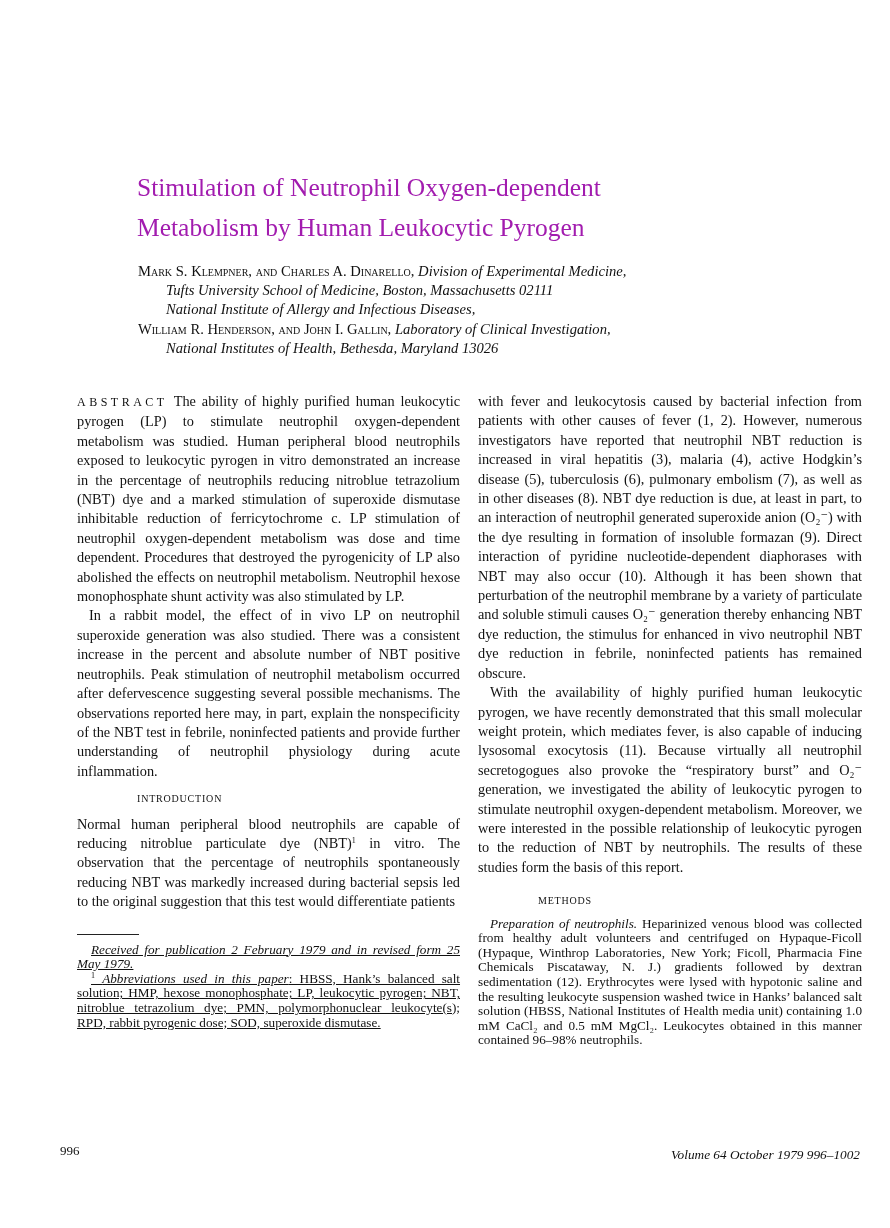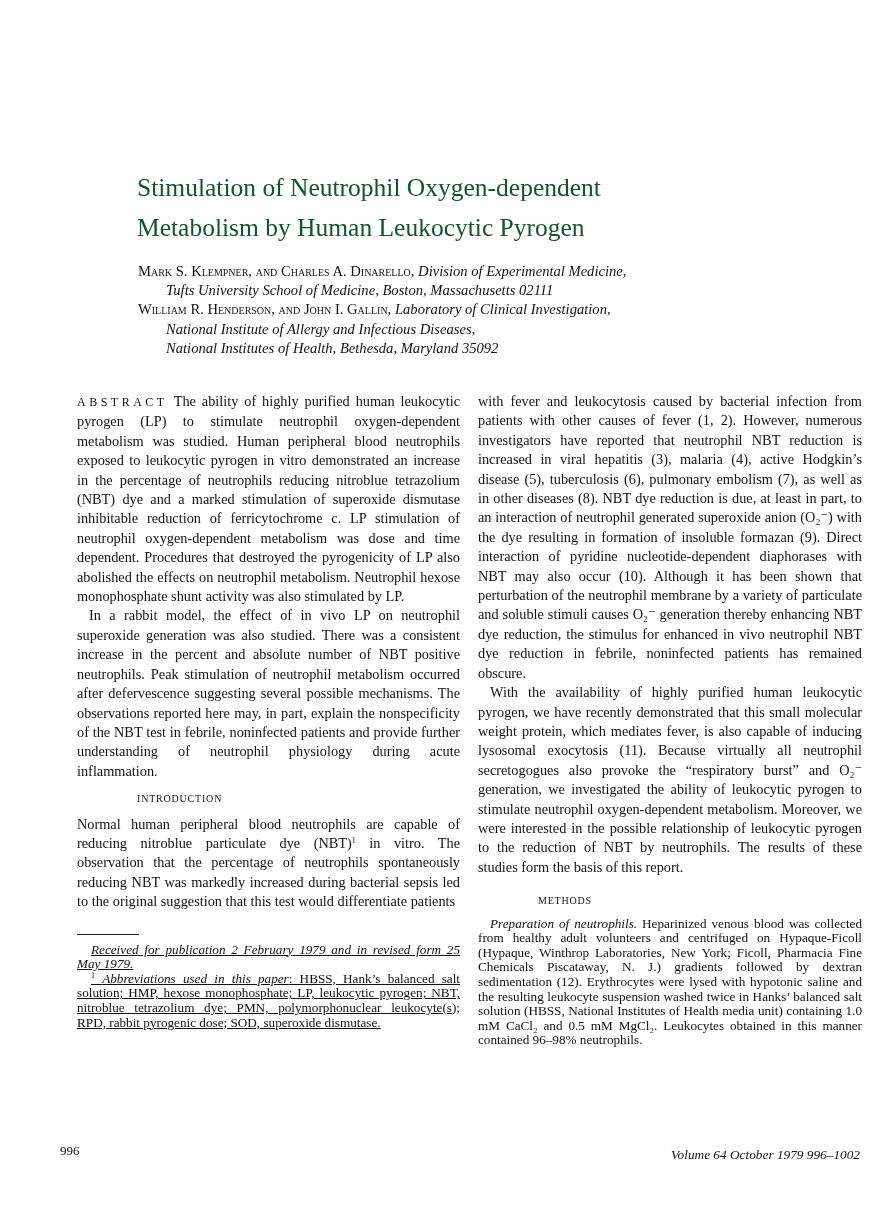--- a/index.html
+++ b/index.html
@@ -3,21 +3,21 @@
   <meta charset="utf-8">
   <style>
     html, body { margin: 0; padding: 0; background: #ffffff; }
     body {
       width: 890px; height: 1228px; position: relative; overflow: hidden;
       font-family: "Liberation Serif", "DejaVu Serif", serif; color: #111111;
     }
     .title {
       position: absolute; left: 137px; top: 168px; width: 700px;
       font-size: 25.5px; line-height: 40px; font-weight: normal; margin: 0;
-      color: #14532d;
+      color: #a21caf;
     }
     .authors {
       position: absolute; left: 138px; top: 262px; width: 660px;
       font-size: 14.6px; line-height: 19.2px;
     }
     .authors .line { white-space: nowrap; }
     .authors .indent { padding-left: 28px; }
     .sc { font-variant: small-caps; }
     .it { font-style: italic; }
     .col {
@@ -61,26 +61,26 @@
   <div>Stimulation of Neutrophil Oxygen-dependent</div>
   <div>Metabolism by Human Leukocytic Pyrogen</div>
 </h1>
 
 <div class="authors">
   <div class="line">
     <span class="sc">Mark S. Klempner, and Charles A. Dinarello,</span>
     <span class="it">Division of Experimental Medicine,</span>
   </div>
   <div class="line indent it">Tufts University School of Medicine, Boston, Massachusetts 02111</div>
+  <div class="line indent it">National Institute of Allergy and Infectious Diseases,</div>
   <div class="line">
     <span class="sc">William R. Henderson, and John I. Gallin,</span>
     <span class="it">Laboratory of Clinical Investigation,</span>
   </div>
-  <div class="line indent it">National Institute of Allergy and Infectious Diseases,</div>
-  <div class="line indent it">National Institutes of Health, Bethesda, Maryland 35092</div>
+  <div class="line indent it">National Institutes of Health, Bethesda, Maryland 13026</div>
 </div>
 
 <div class="col col-left">
   <p><span class="abstract-label">ABSTRACT</span><span>The ability of highly purified human leukocytic pyrogen (LP) to stimulate neutrophil oxy­gen-dependent metabolism was studied. Human pe­ripheral blood neutrophils exposed to leukocytic pyrogen in vitro demonstrated an increase in the per­centage of neutrophils reducing nitroblue tetrazolium (NBT) dye and a marked stimulation of superoxide dismutase inhibitable reduction of ferricytochrome c. LP stimulation of neutrophil oxygen-dependent me­tabolism was dose and time dependent. Procedures that destroyed the pyrogenicity of LP also abolished the effects on neutrophil metabolism. Neutrophil hexose monophosphate shunt activity was also stimu­lated by LP.</span></p>
   <p class="indentp">In a rabbit model, the effect of in vivo LP on neutrophil superoxide generation was also studied. There was a consistent increase in the percent and absolute number of NBT positive neutrophils. Peak stimulation of neutrophil metabolism occurred after defervescence suggesting several possible mecha­nisms. The observations reported here may, in part, explain the nonspecificity of the NBT test in febrile, noninfected patients and provide further understand­ing of neutrophil physiology during acute inflammation.</p>
 
   <div class="section-heading">INTRODUCTION</div>
   <p><span>Normal human peripheral blood neutrophils are capable of reducing nitroblue particulate dye (NBT)</span><sup>1</sup><span> in vitro. The observation that the percentage of neutrophils spontaneously reducing NBT was markedly increased during bacterial sepsis led to the original suggestion that this test would differentiate patients</span></p>
 
   <div class="footnote-rule"></div>

